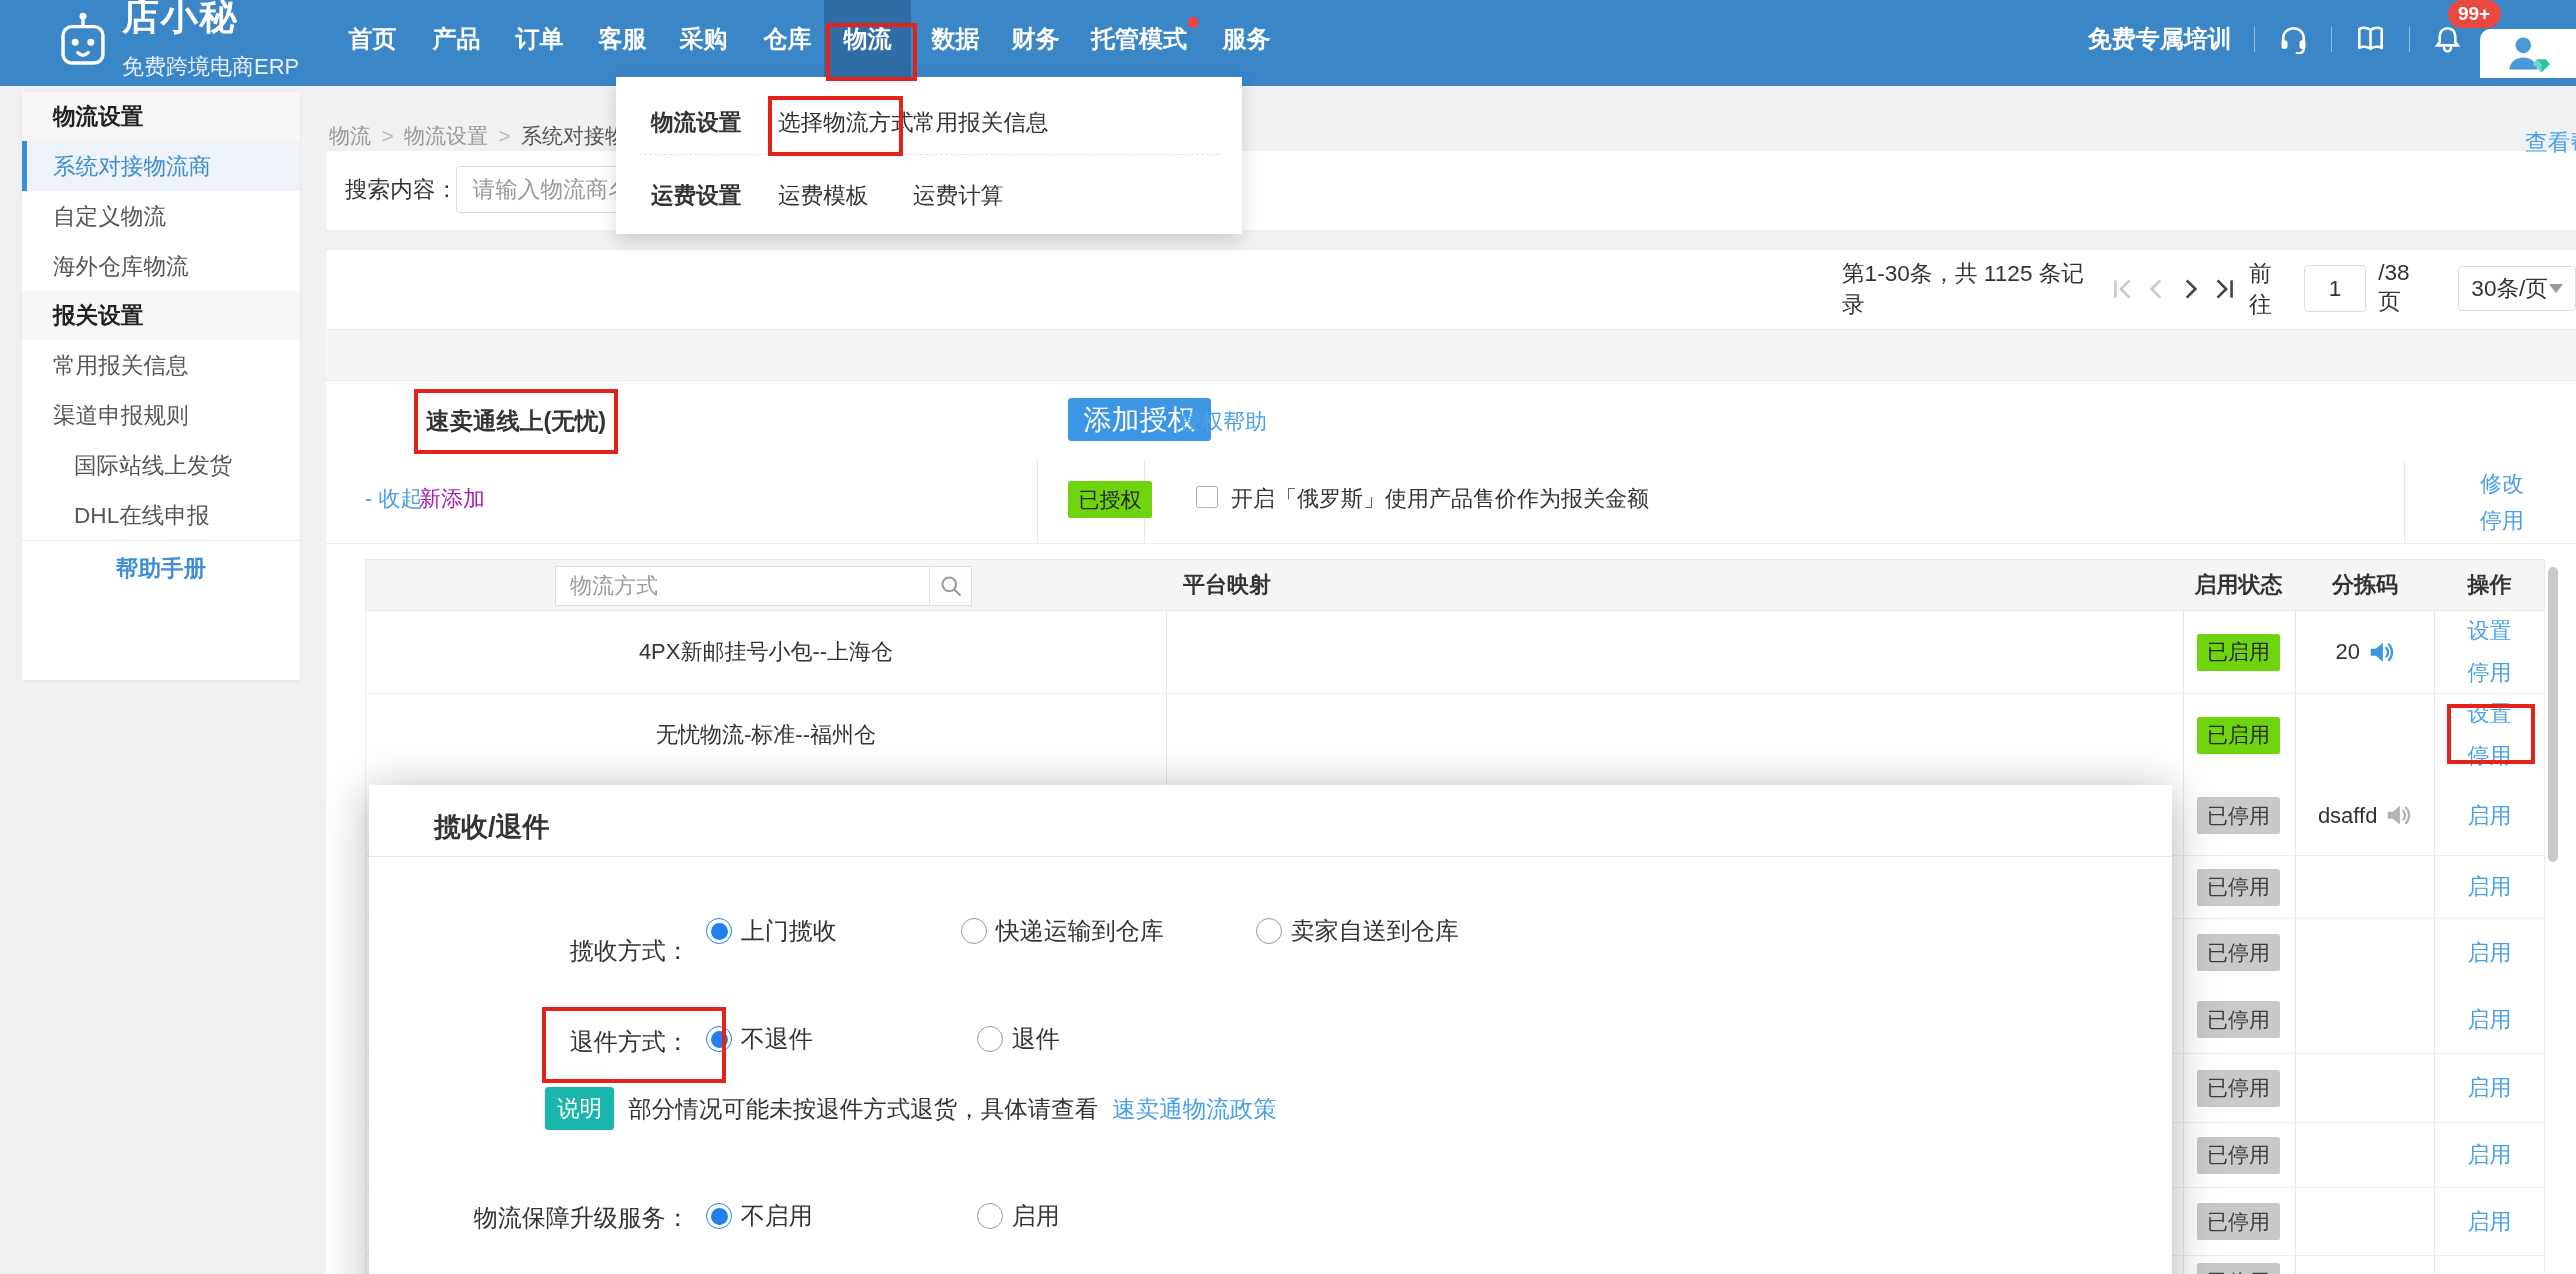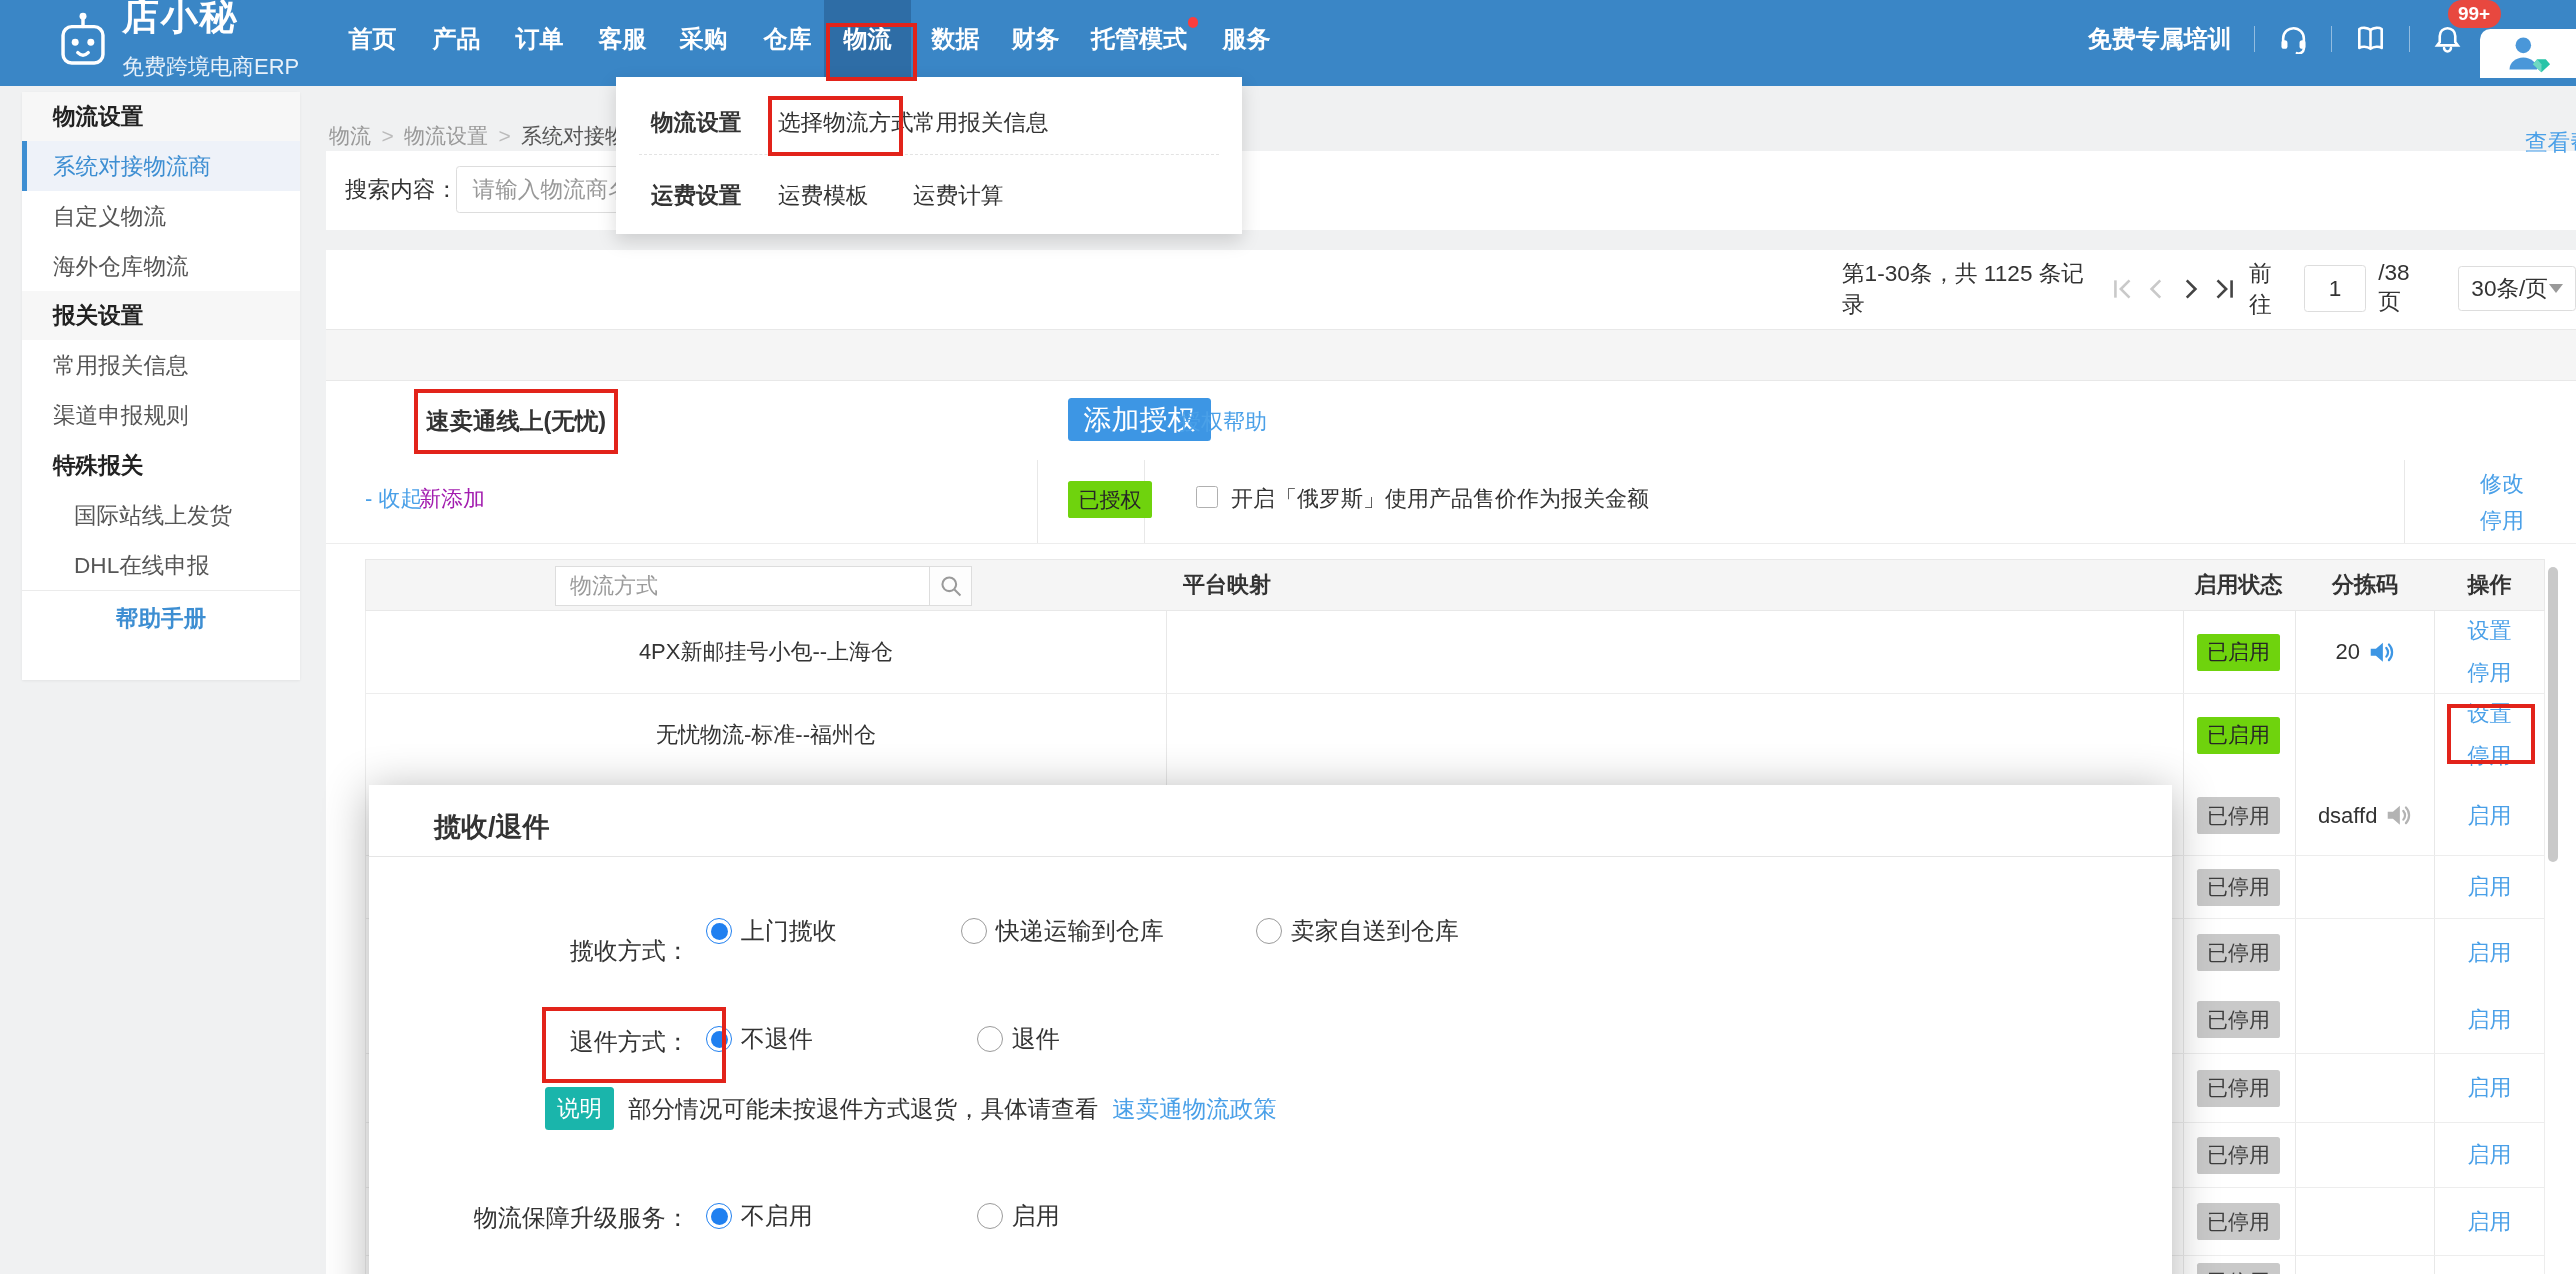--- a/index.html
+++ b/index.html
@@ -183,21 +183,20 @@
   </div>
 
   <div class="sidebar" id="sidebar">
       <div class="sb-section">物流设置</div>
       <div class="sb-item active">系统对接物流商</div>
       <div class="sb-item">自定义物流</div>
       <div class="sb-item">海外仓库物流</div>
       <div class="sb-section">报关设置</div>
       <div class="sb-item">常用报关信息</div>
       <div class="sb-item">渠道申报规则</div>
-      <div class="sb-subheader">特殊报关</div>
       <div class="sb-subitem">国际站线上发货</div>
       <div class="sb-subitem">DHL在线申报</div>
       <div class="sb-help">帮助手册</div>
     </div>
 
   <div class="bc">
     <span class="b1">物流</span>
     <span class="sep">&gt;</span>
     <span class="b1">物流设置</span>
     <span class="sep">&gt;</span>

